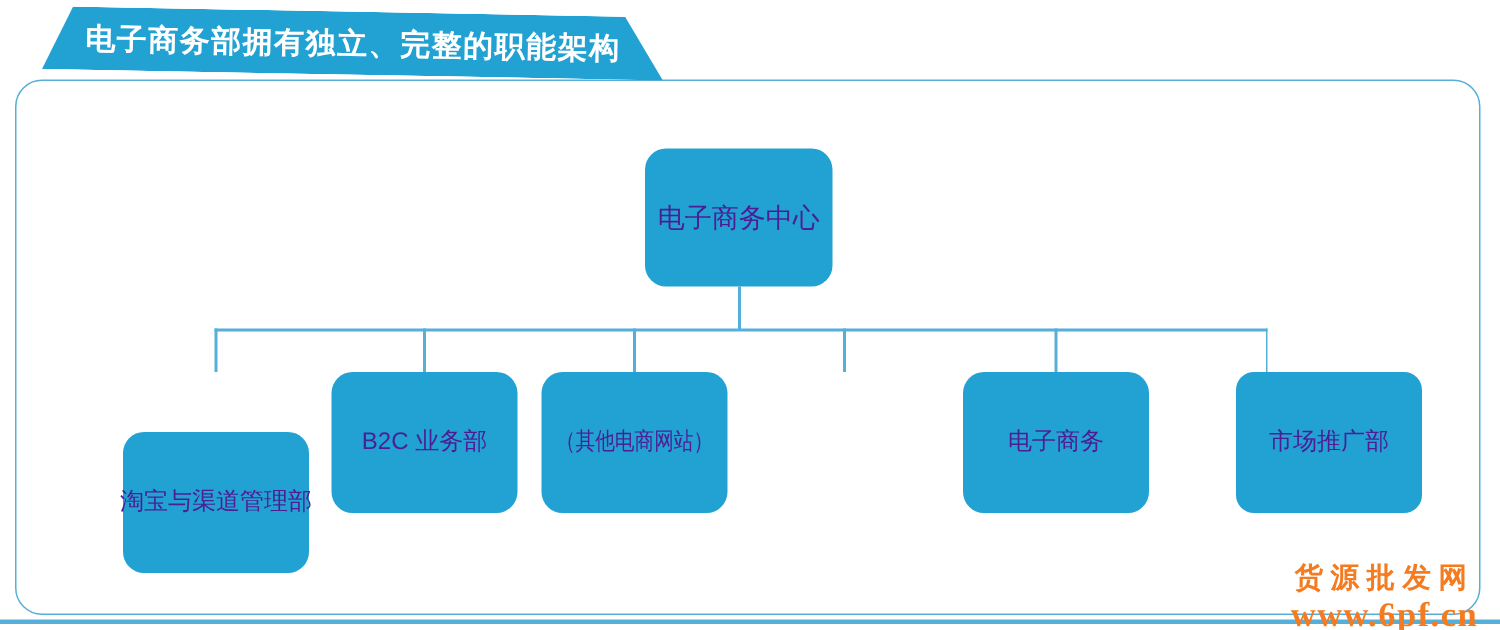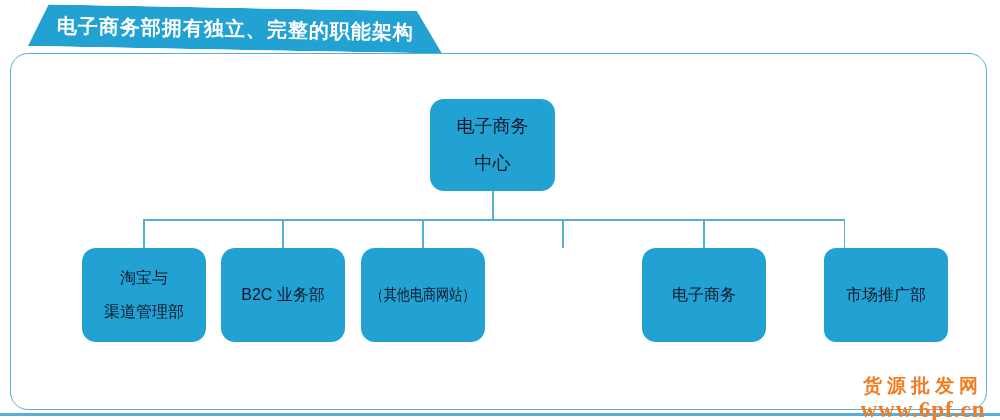--- a/index.html
+++ b/index.html
@@ -30,22 +30,22 @@
     transform:rotate(1.05deg);transform-origin:0 100%;
     display:flex;align-items:center;justify-content:center;
   }
   .banner span{
     color:#fff;font-size:20px;font-weight:bold;letter-spacing:1px;white-space:nowrap;
   }
 
   
   .node{
     position:absolute;background:var(--primary);border-radius:14px;
-    display:flex;flex-direction:column;align-items:center;justify-content:center;
-    color:#0f172a;text-align:center;
+    display:flex;flex-direction:row;align-items:center;justify-content:center;
+    color:#4c1d95;text-align:center;
   }
   .root-node{left:430px;top:99px;width:125px;height:92px;}
   .root-node .box-line{font-size:18px;line-height:37px;white-space:nowrap;}
   .dept{top:248px;width:124px;height:94px;}
   .dept .box-line{font-size:16px;line-height:34px;white-space:nowrap;}
   .squeeze-80{transform:scaleX(0.82);}
   .squeeze-90{transform:scaleX(0.92);}
 
   
   .conn{position:absolute;background:var(--line);}
@@ -82,21 +82,21 @@
 
   <div class="conn v" style="left:492px;top:191px;height:29px;"></div>
   <div class="conn h" style="left:143px;top:219px;width:702px;"></div>
   <div class="conn v" style="left:143px;top:219px;height:29px;"></div>
   <div class="conn v" style="left:282px;top:219px;height:29px;"></div>
   <div class="conn v" style="left:422px;top:219px;height:29px;"></div>
   <div class="conn v" style="left:562px;top:219px;height:29px;"></div>
   <div class="conn v" style="left:703px;top:219px;height:29px;"></div>
   <div class="conn v" style="left:843.5px;top:219px;height:29px;"></div>
 
-  <div class="node dept" style="left:82px;">
+  <div class="node dept" style="left:82px;margin-top:40px;">
     <div class="box-line">淘宝与</div>
     <div class="box-line">渠道管理部</div>
   </div>
   <div class="node dept" style="left:221px;">
     <div class="box-line">B2C 业务部</div>
   </div>
   <div class="node dept" style="left:361px;">
     <div class="box-line squeeze-80">（其他电商网站）</div>
   </div>
   <div class="node dept" style="left:642px;">

